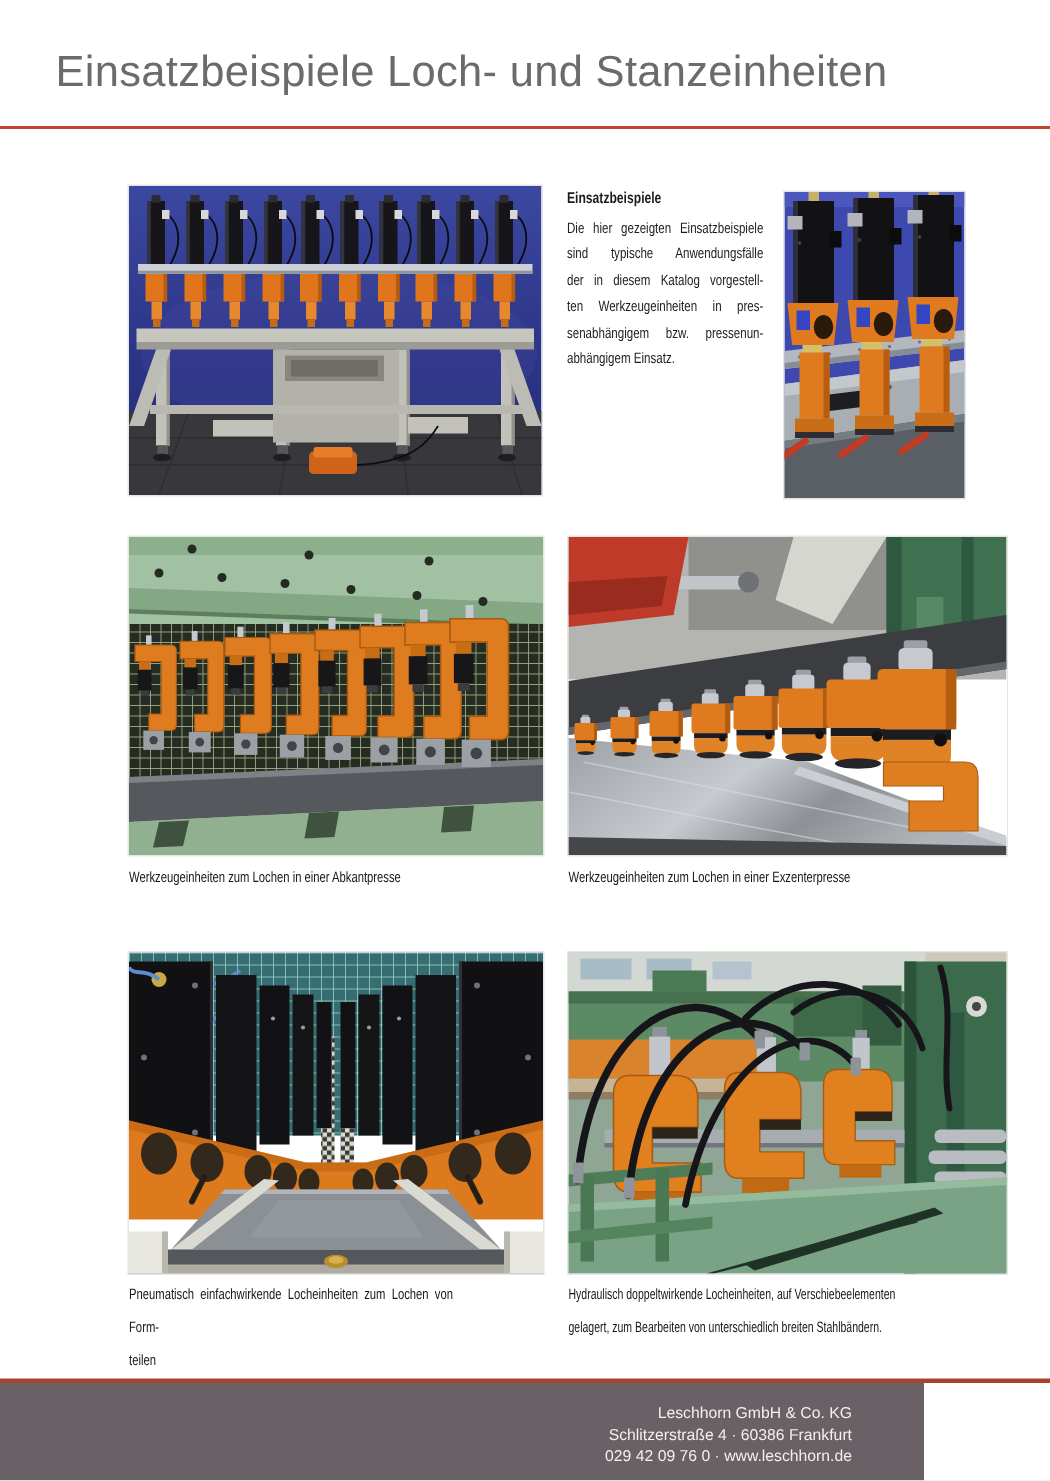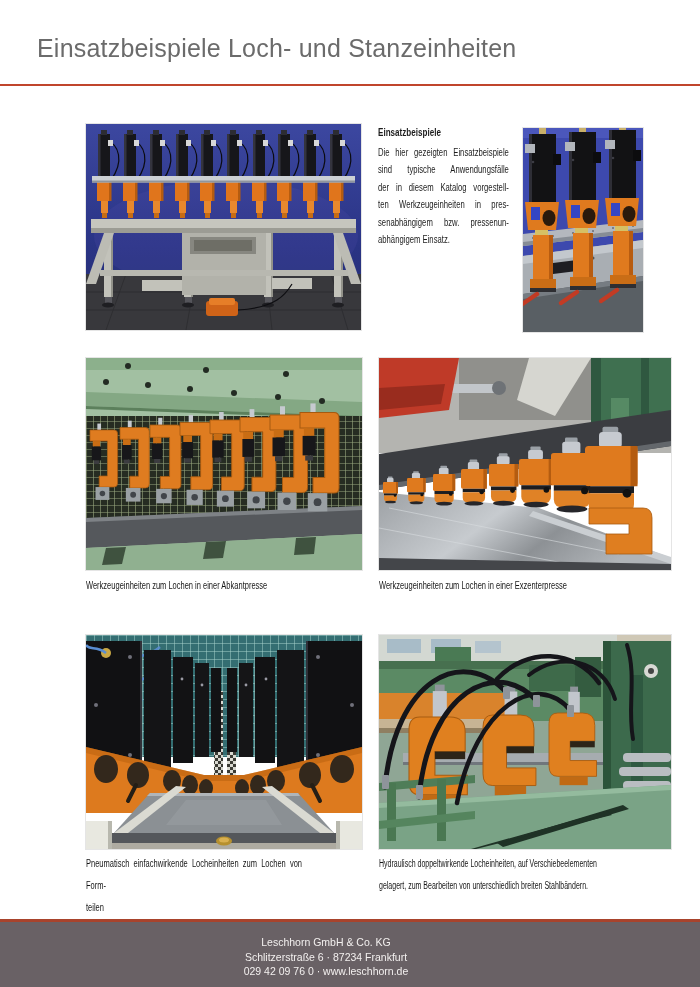--- a/index.html
+++ b/index.html
@@ -2,21 +2,21 @@
 <html><head>
 <meta charset="utf-8">
 <style>
   html,body{margin:0;padding:0;background:#e8e8e8;}
   .page{
     position:relative;width:700px;height:987px;background:#ffffff;
     font-family:"Liberation Sans",sans-serif;overflow:hidden;margin:0 auto;
   }
   
   .title{
-    position:absolute;left:37px;top:33px;font-size:25px;line-height:30px;
+    position:absolute;left:37px;top:33px;font-size:29px;line-height:30px;
     color:#6b6b6b;letter-spacing:0.2px;white-space:nowrap;font-weight:400;
   }
   .logo{position:absolute;left:557px;top:7px;width:124px;}
   .logo-tagline{
     display:flex;justify-content:space-between;width:120px;margin-top:1px;
     font-size:6.3px;font-weight:700;color:#171717;letter-spacing:0.2px;
   }
   .rule-top{position:absolute;left:0;top:84px;width:700px;height:2px;background:#c0452c;}
   
   .photo{position:absolute;box-shadow:0 0 0 1px rgba(0,0,0,0.10);}
@@ -41,22 +41,22 @@
     transform:scaleX(0.75);transform-origin:0 0;line-height:22px;
   }
   .cap-ml{left:86px;top:575px;}
   .cap-mr{left:379px;top:575px;}
   .cap-bl{left:86px;top:853px;width:288px;}
   .cap-br{left:379px;top:853px;width:310px;transform:scaleX(0.70);}
   .cap .jline{text-align:justify;text-align-last:justify;white-space:normal;}
   
   .rule-bottom{position:absolute;left:0;top:919px;width:700px;height:3px;background:#a8432c;}
   .footer{
-    position:absolute;left:0;top:922px;width:700px;height:65px;background:#696165;
-    box-sizing:border-box;padding:13px 48px 0 0;text-align:center;
+    position:absolute;left:0;top:922px;width:616px;height:65px;background:#696165;
+    box-sizing:border-box;padding:13px 48px 0 0;text-align:right;
     color:#f3f0ef;font-size:10.5px;line-height:14.6px;
   }
 </style>
 </head>
 <body>
 
 <div class="page">
 
   <div class="title">Einsatzbeispiele Loch- und Stanzeinheiten</div>
 
@@ -443,17 +443,17 @@
     <div>teilen</div>
   </div>
   <div class="cap cap-br">
     <div>Hydraulisch doppeltwirkende Locheinheiten, auf Verschiebeelementen</div>
     <div>gelagert, zum Bearbeiten von unterschiedlich breiten Stahlbändern.</div>
   </div>
 
   <div class="rule-bottom"></div>
   <div class="footer">
     <div>Leschhorn GmbH &amp; Co. KG</div>
-    <div>Schlitzerstraße 6 · 87234 Frankfurt</div>
+    <div>Schlitzerstraße 4 · 60386 Frankfurt</div>
     <div>029 42 09 76 0 · www.leschhorn.de</div>
   </div>
 
 </div>
 
 </body></html>

